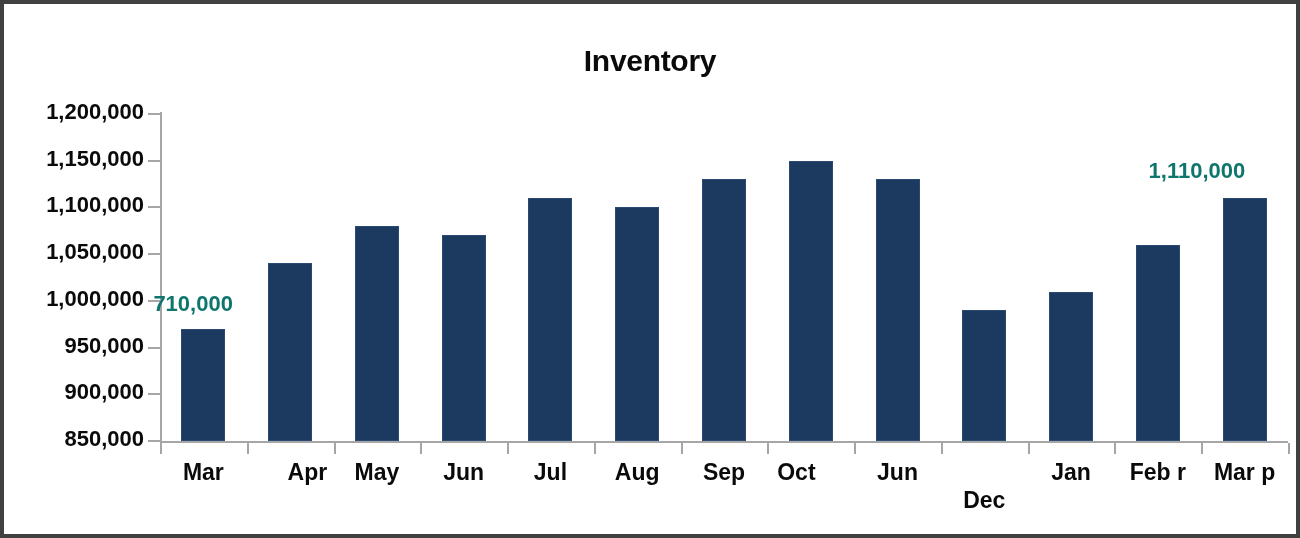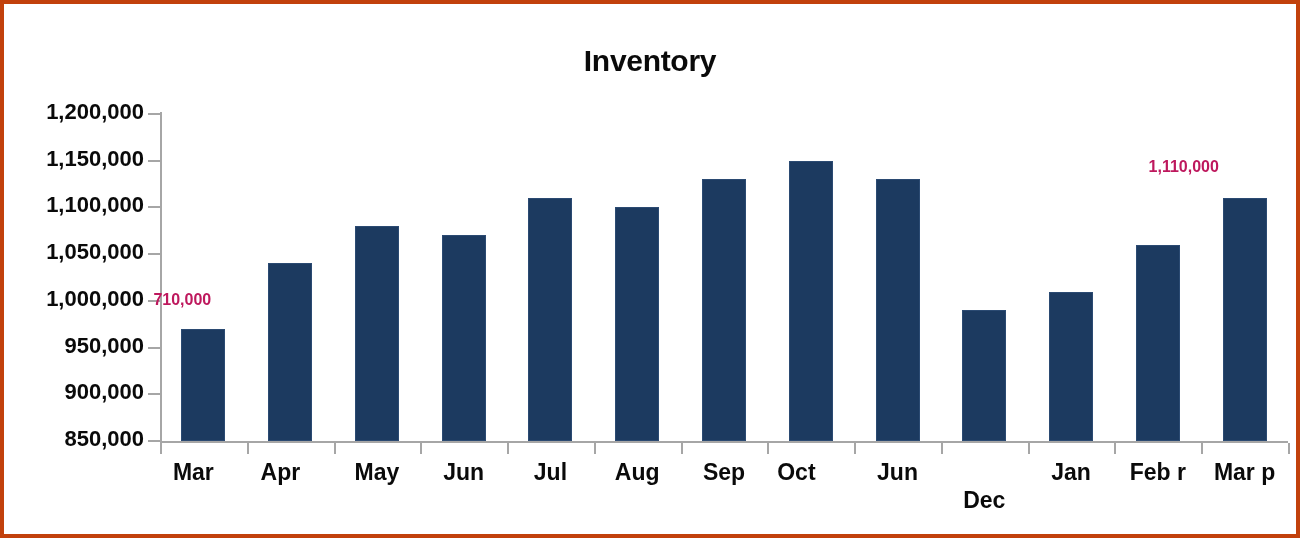--- a/index.html
+++ b/index.html
@@ -7,21 +7,21 @@
     width: 1300px;
     height: 538px;
     background: #ffffff;
     font-family: "Liberation Sans", sans-serif;
   }
   #frame {
     position: relative;
     width: 1300px;
     height: 538px;
     background: #ffffff;
-    border: 4px solid #c2410c;
+    border: 4px solid #404040;
     overflow: hidden;
   }
   
   #chart-title {
     position: absolute;
     top: 40px;
     left: 0;
     width: 1292px;
     text-align: center;
     font-size: 30px;
@@ -87,23 +87,23 @@
     white-space: nowrap;
   }
   
   .bar {
     position: absolute;
     background: #1c3a60;
     border: 1px solid #2b4a72;
   }
   .bar-datalabel {
     position: absolute;
-    font-size: 16px;
+    font-size: 22px;
     font-weight: bold;
-    color: #be185d;
+    color: #0f766e;
     white-space: nowrap;
   }
 </style>
 </head>
 <body>
 
 <div id="frame">
 
   <div id="chart-title">Inventory</div>
 
@@ -140,22 +140,22 @@
         <div class="x-tick" style="left: 676.615px;"></div>
         <div class="x-tick" style="left: 763.385px;"></div>
         <div class="x-tick" style="left: 850.154px;"></div>
         <div class="x-tick" style="left: 936.923px;"></div>
         <div class="x-tick" style="left: 1023.69px;"></div>
         <div class="x-tick" style="left: 1110.46px;"></div>
         <div class="x-tick" style="left: 1197.23px;"></div>
         <div class="x-tick" style="left: 1284px;"></div>
       </div>
     <div id="x-labels">
-        <div class="x-label" style="left: 146px; width: 86.7692px;">Mar</div>
-        <div class="x-label" style="left: 233px; width: 86.7692px;">Apr</div>
+        <div class="x-label" style="left: 156px; width: 86.7692px;">Mar</div>
+        <div class="x-label" style="left: 260px; width: 86.7692px;">Apr</div>
         <div class="x-label" style="left: 329.538px; width: 86.7692px;">May</div>
         <div class="x-label" style="left: 416.308px; width: 86.7692px;">Jun</div>
         <div class="x-label" style="left: 503.077px; width: 86.7692px;">Jul</div>
         <div class="x-label" style="left: 589.846px; width: 86.7692px;">Aug</div>
         <div class="x-label" style="left: 676.615px; width: 86.7692px;">Sep</div>
         <div class="x-label" style="left: 749px; width: 86.7692px;">Oct</div>
         <div class="x-label" style="left: 850.154px; width: 86.7692px;">Jun</div>
         <div class="x-label" style="left: 936.923px; width: 86.7692px; margin-top: 28px;">Dec</div>
         <div class="x-label" style="left: 1023.69px; width: 86.7692px;">Jan</div>
         <div class="x-label" style="left: 1110.46px; width: 86.7692px;">Feb r</div>

